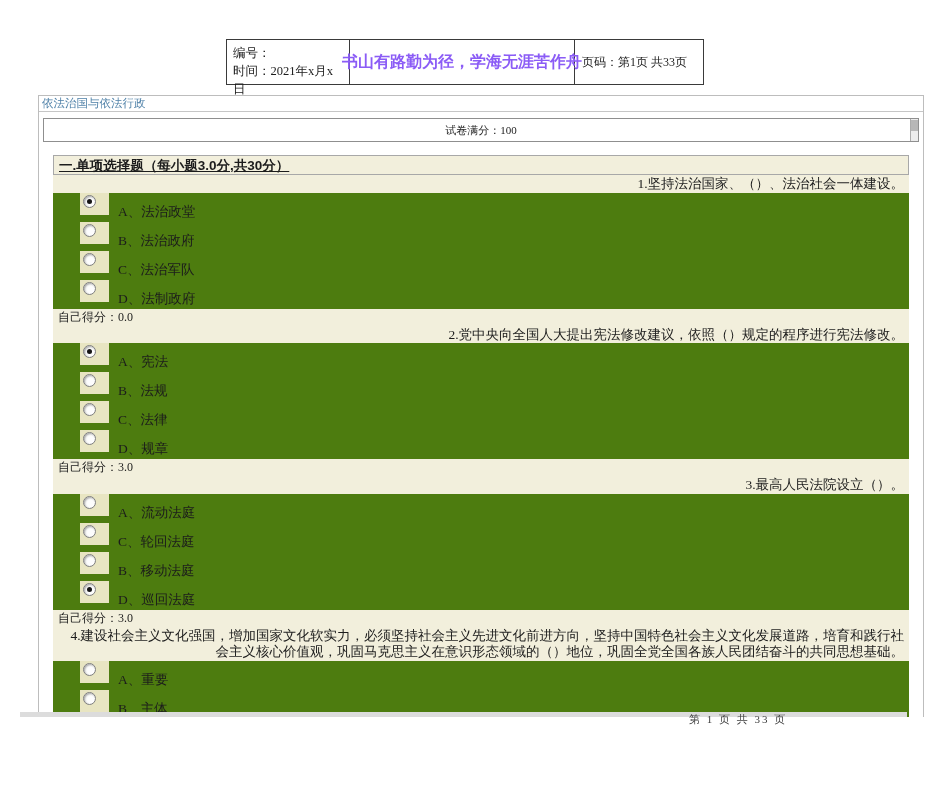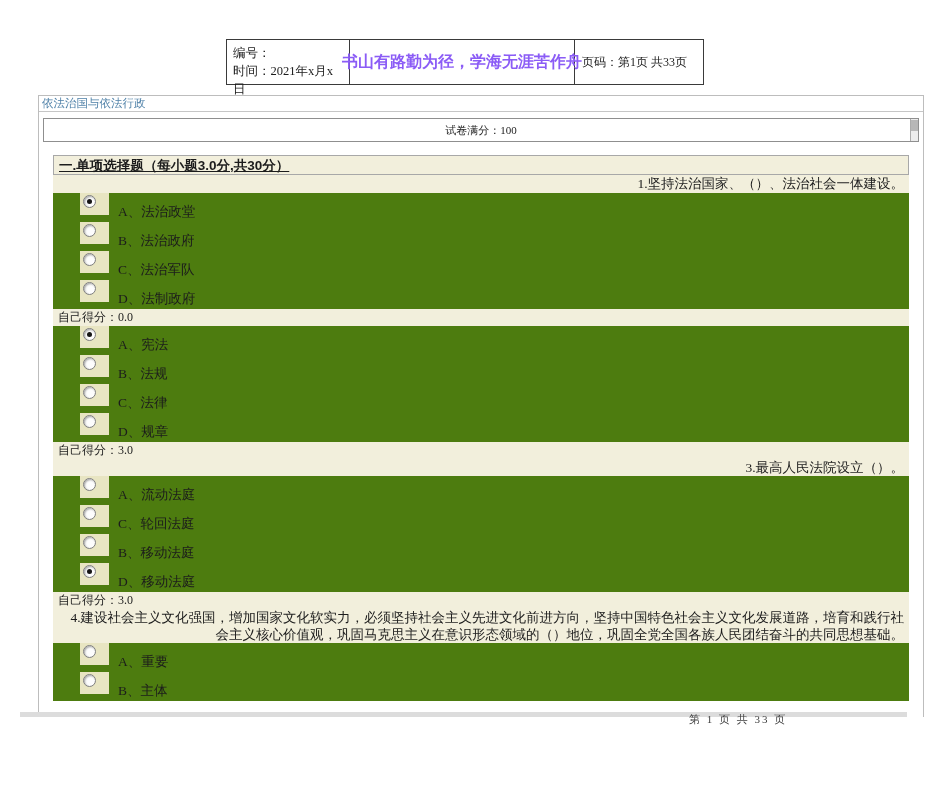--- a/index.html
+++ b/index.html
@@ -120,20 +120,21 @@
       <span class="option-label">C、法治军队</span>
     </div>
     <div class="option-row">
       <span class="radio-cell">
           <span class="radio"></span>
         </span>
       <span class="option-label">D、法制政府</span>
     </div>
     <div class="score-row">自己得分：0.0</div>
 
+    <div class="q-text">2.党中央向全国人大提出宪法修改建议，依照（）规定的程序进行宪法修改。</div>
     <div class="option-row">
       <span class="radio-cell">
           <span class="radio checked"></span>
         </span>
       <span class="option-label">A、宪法</span>
     </div>
     <div class="option-row">
       <span class="radio-cell">
           <span class="radio"></span>
         </span>
@@ -169,21 +170,21 @@
     <div class="option-row">
       <span class="radio-cell">
           <span class="radio"></span>
         </span>
       <span class="option-label">B、移动法庭</span>
     </div>
     <div class="option-row">
       <span class="radio-cell">
           <span class="radio checked"></span>
         </span>
-      <span class="option-label">D、移动法庭</span>
+      <span class="option-label">D、巡回法庭</span>
     </div>
     <div class="score-row">自己得分：3.0</div>
 
     <div class="q-text">4.建设社会主义文化强国，增加国家文化软实力，必须坚持社会主义先进文化前进方向，坚持中国特色社会主义文化发展道路，培育和践行社会主义核心价值观，巩固马克思主义在意识形态领域的（）地位，巩固全党全国各族人民团结奋斗的共同思想基础。</div>
     <div class="option-row">
       <span class="radio-cell">
           <span class="radio"></span>
         </span>
       <span class="option-label">A、重要</span>
     </div>

